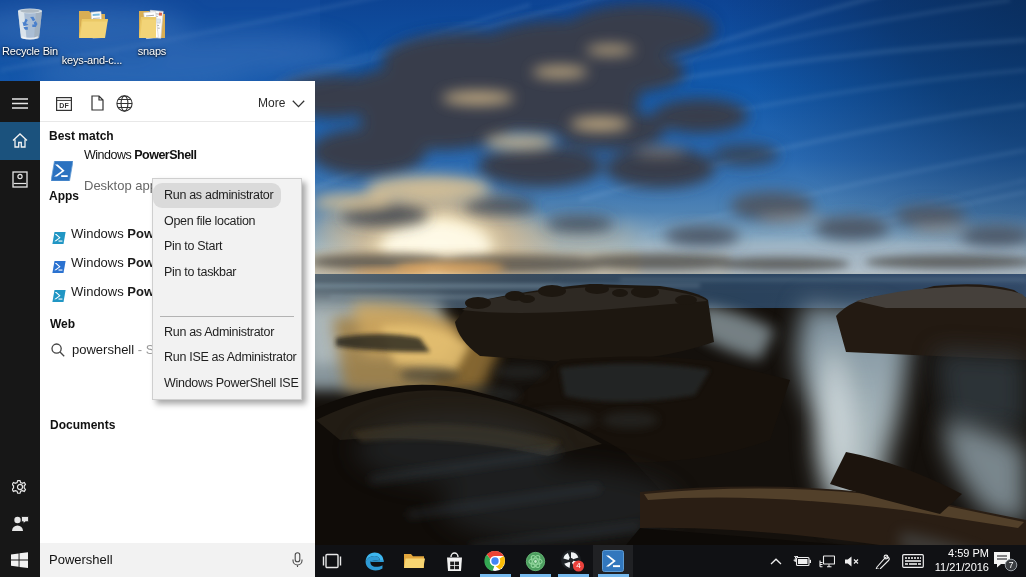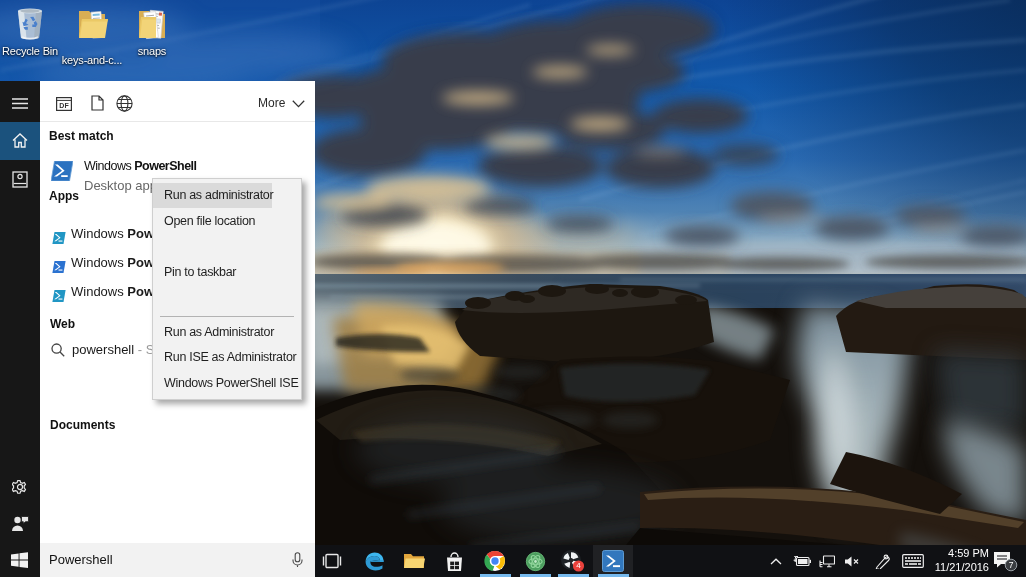--- a/index.html
+++ b/index.html
@@ -12,22 +12,22 @@
   
   #panel{position:absolute;left:0;top:81px;width:315px;height:496px;}
   #sidebar{position:absolute;left:0;top:0;width:40px;height:496px;background:#171717;}
   #content{position:absolute;left:40px;top:0;width:275px;height:462px;background:#fff;}
   #sfield{position:absolute;left:40px;top:462px;width:275px;height:34px;background:#f2f2f2;}
   .hdr{position:absolute;font-size:12px;font-weight:bold;color:#111;}
   .rowtxt{position:absolute;font-size:13px;color:#1a1a1a;white-space:nowrap;overflow:hidden;}
   
   #ctx{position:absolute;left:152px;top:178px;width:150px;height:222px;background:#f2f2f2;
     border:1px solid #cfcfcf;box-shadow:4px 4px 6px rgba(0,0,0,.35);box-sizing:border-box;}
-  .mi{position:absolute;left:0;width:119px;height:25px;font-size:12.5px;letter-spacing:-.3px;color:#1f1f1f;
-    line-height:25px;padding-left:11px;box-sizing:border-box;white-space:nowrap;}
+  .mi{position:absolute;left:0;width:128px;height:25px;font-size:12.5px;letter-spacing:-.3px;color:#1f1f1f;
+    line-height:25px;padding-left:11px;box-sizing:border-box;white-space:nowrap;border-radius:9px;}
   
   #taskbar{position:absolute;left:0;top:545px;width:1026px;height:32px;background:#101114;}
   .tbi{position:absolute;top:545px;width:40px;height:32px;display:flex;align-items:center;justify-content:center;}
   .uline{position:absolute;top:574px;height:2.5px;background:#76b9ed;}
   #clock{position:absolute;left:925px;top:546px;width:64px;height:30px;color:#fff;
     font-size:11px;text-align:right;line-height:14px;}
 </style>
 </head>
 <body>
 <div id="screen">
@@ -512,21 +512,21 @@
       </svg>
       <div style="position:absolute;left:0;top:40px;width:275px;height:1px;background:#e8e8e8"></div>
 
       <div class="hdr" style="left:9px;top:48px;">Best match</div>
       <svg style="position:absolute;left:11px;top:80px" width="22" height="20" viewBox="0 0 22 20">
         <path d="M3.5,0 H22 L18.5,20 H0 Z" fill="#2b72c0"></path>
         <path d="M3.5,0 H22 L18.5,20 H0 Z" fill="none" stroke="#69a0d6" stroke-width=".8"></path>
         <path d="M4,3.5 L11,9.7 L3,15.5 L6,15.5 L13.6,9.7 L6.8,3.5 Z" fill="#fff"></path>
         <rect x="10.2" y="14.2" width="6.5" height="1.8" fill="#fff"></rect>
       </svg>
-      <div style="position:absolute;left:44px;top:78px;font-size:12.5px;letter-spacing:-.5px;color:#111;">Windows <b>PowerShell</b></div>
+      <div style="position:absolute;left:44px;top:67px;font-size:12.5px;letter-spacing:-.5px;color:#111;">Windows <b>PowerShell</b></div>
       <div style="position:absolute;left:44px;top:97px;font-size:13px;color:#666;">Desktop app</div>
 
       <div class="hdr" style="left:9px;top:108px;">Apps</div>
       <svg style="position:absolute;left:12px;top:151px" width="14" height="12" viewBox="0 0 22 20">
         <path d="M3.5,0 H22 L18.5,20 H0 Z" fill="#2196c4"></path>
         <path d="M4,3.5 L11,9.7 L3,15.5 L6,15.5 L13.6,9.7 L6.8,3.5 Z" fill="#fff"></path>
         <rect x="10.2" y="14.2" width="6.5" height="1.8" fill="#fff"></rect>
       </svg>
       <div class="rowtxt" style="left:31px;top:145px;width:82px;">Windows <b>Powe</b></div>
       <svg style="position:absolute;left:12px;top:180px" width="14" height="12" viewBox="0 0 22 20">
@@ -559,19 +559,20 @@
           <path d="M1,7.5 v1 a4.5,4.5 0 0 0 9,0 v-1"></path>
           <path d="M5.5,13.3 V15"></path>
         </g>
       </svg>
     </div>
   </div>
 
   <div id="ctx">
     <div class="mi" style="top:4px;background:#dadada;">Run as administrator</div>
     <div class="mi" style="top:30px;">Open file location</div>
+    <div class="mi" style="top:55px;">Pin to Start</div>
     <div class="mi" style="top:81px;">Pin to taskbar</div>
     <div style="position:absolute;left:7px;top:137px;width:134px;height:1px;background:#b3b3b3"></div>
     <div class="mi" style="top:141px;">Run as Administrator</div>
     <div class="mi" style="top:166px;">Run ISE as Administrator</div>
     <div class="mi" style="top:192px;">Windows PowerShell ISE</div>
   </div>
 </div>
 
 </body></html>

